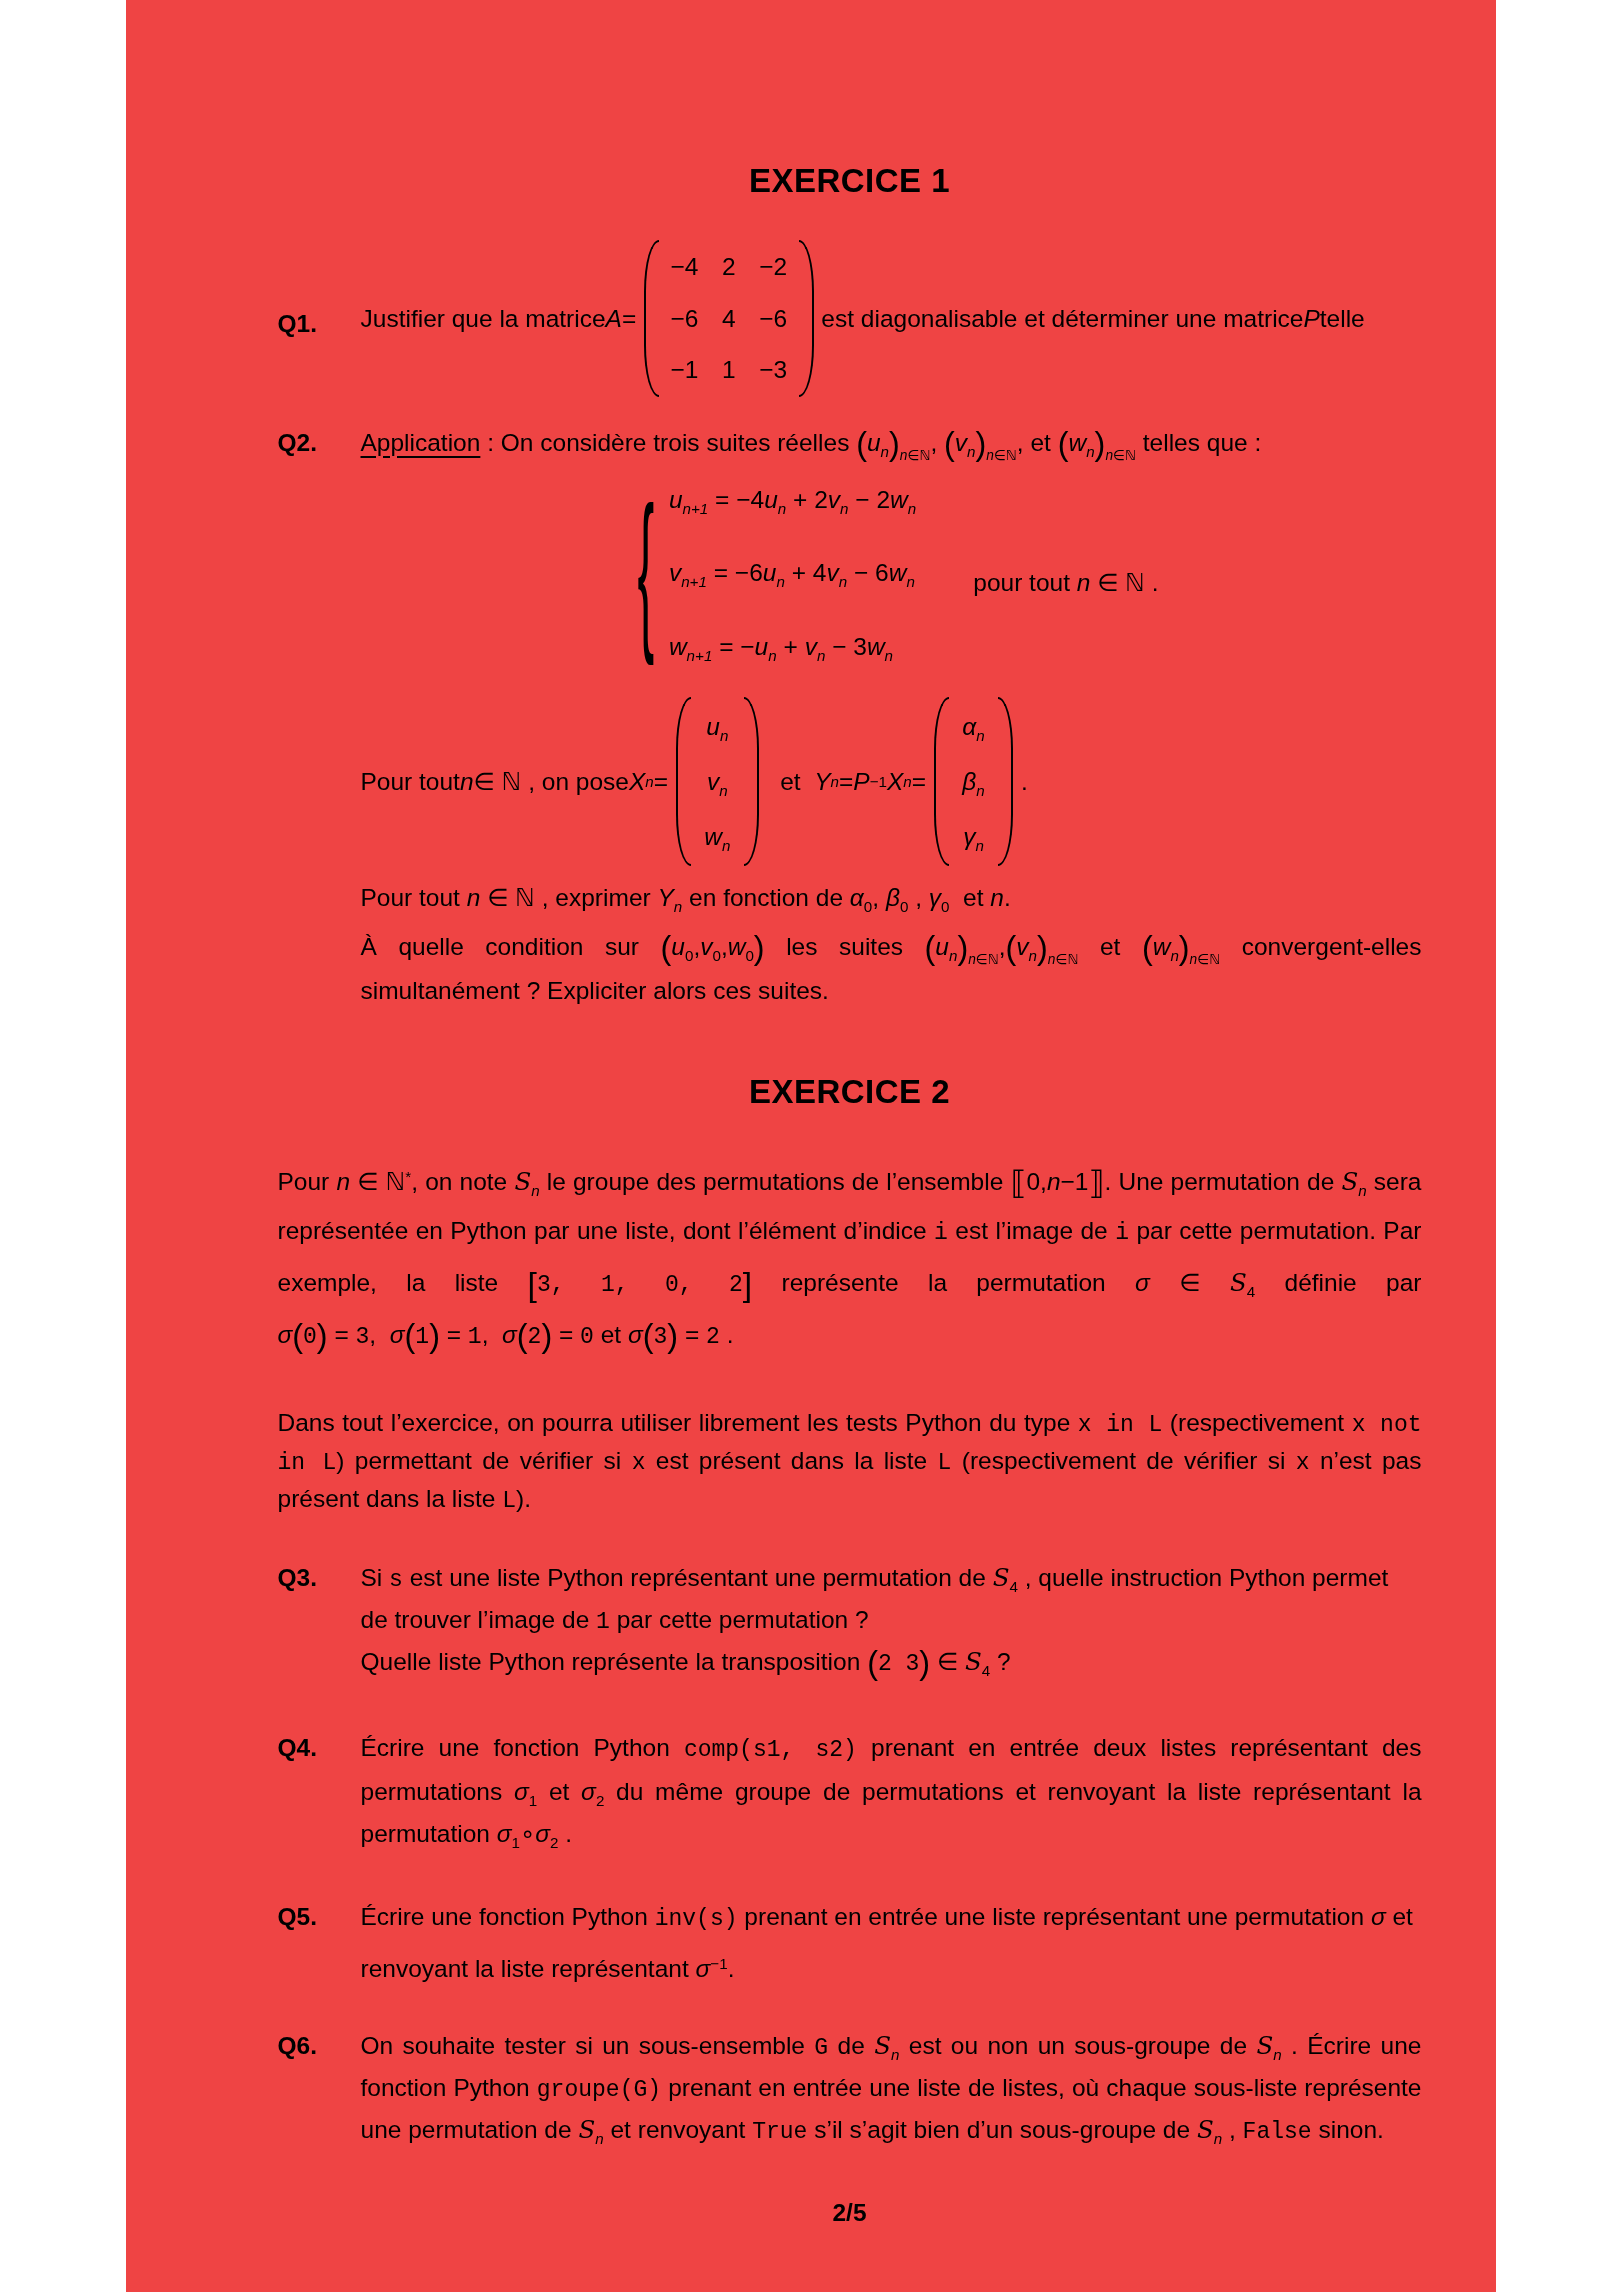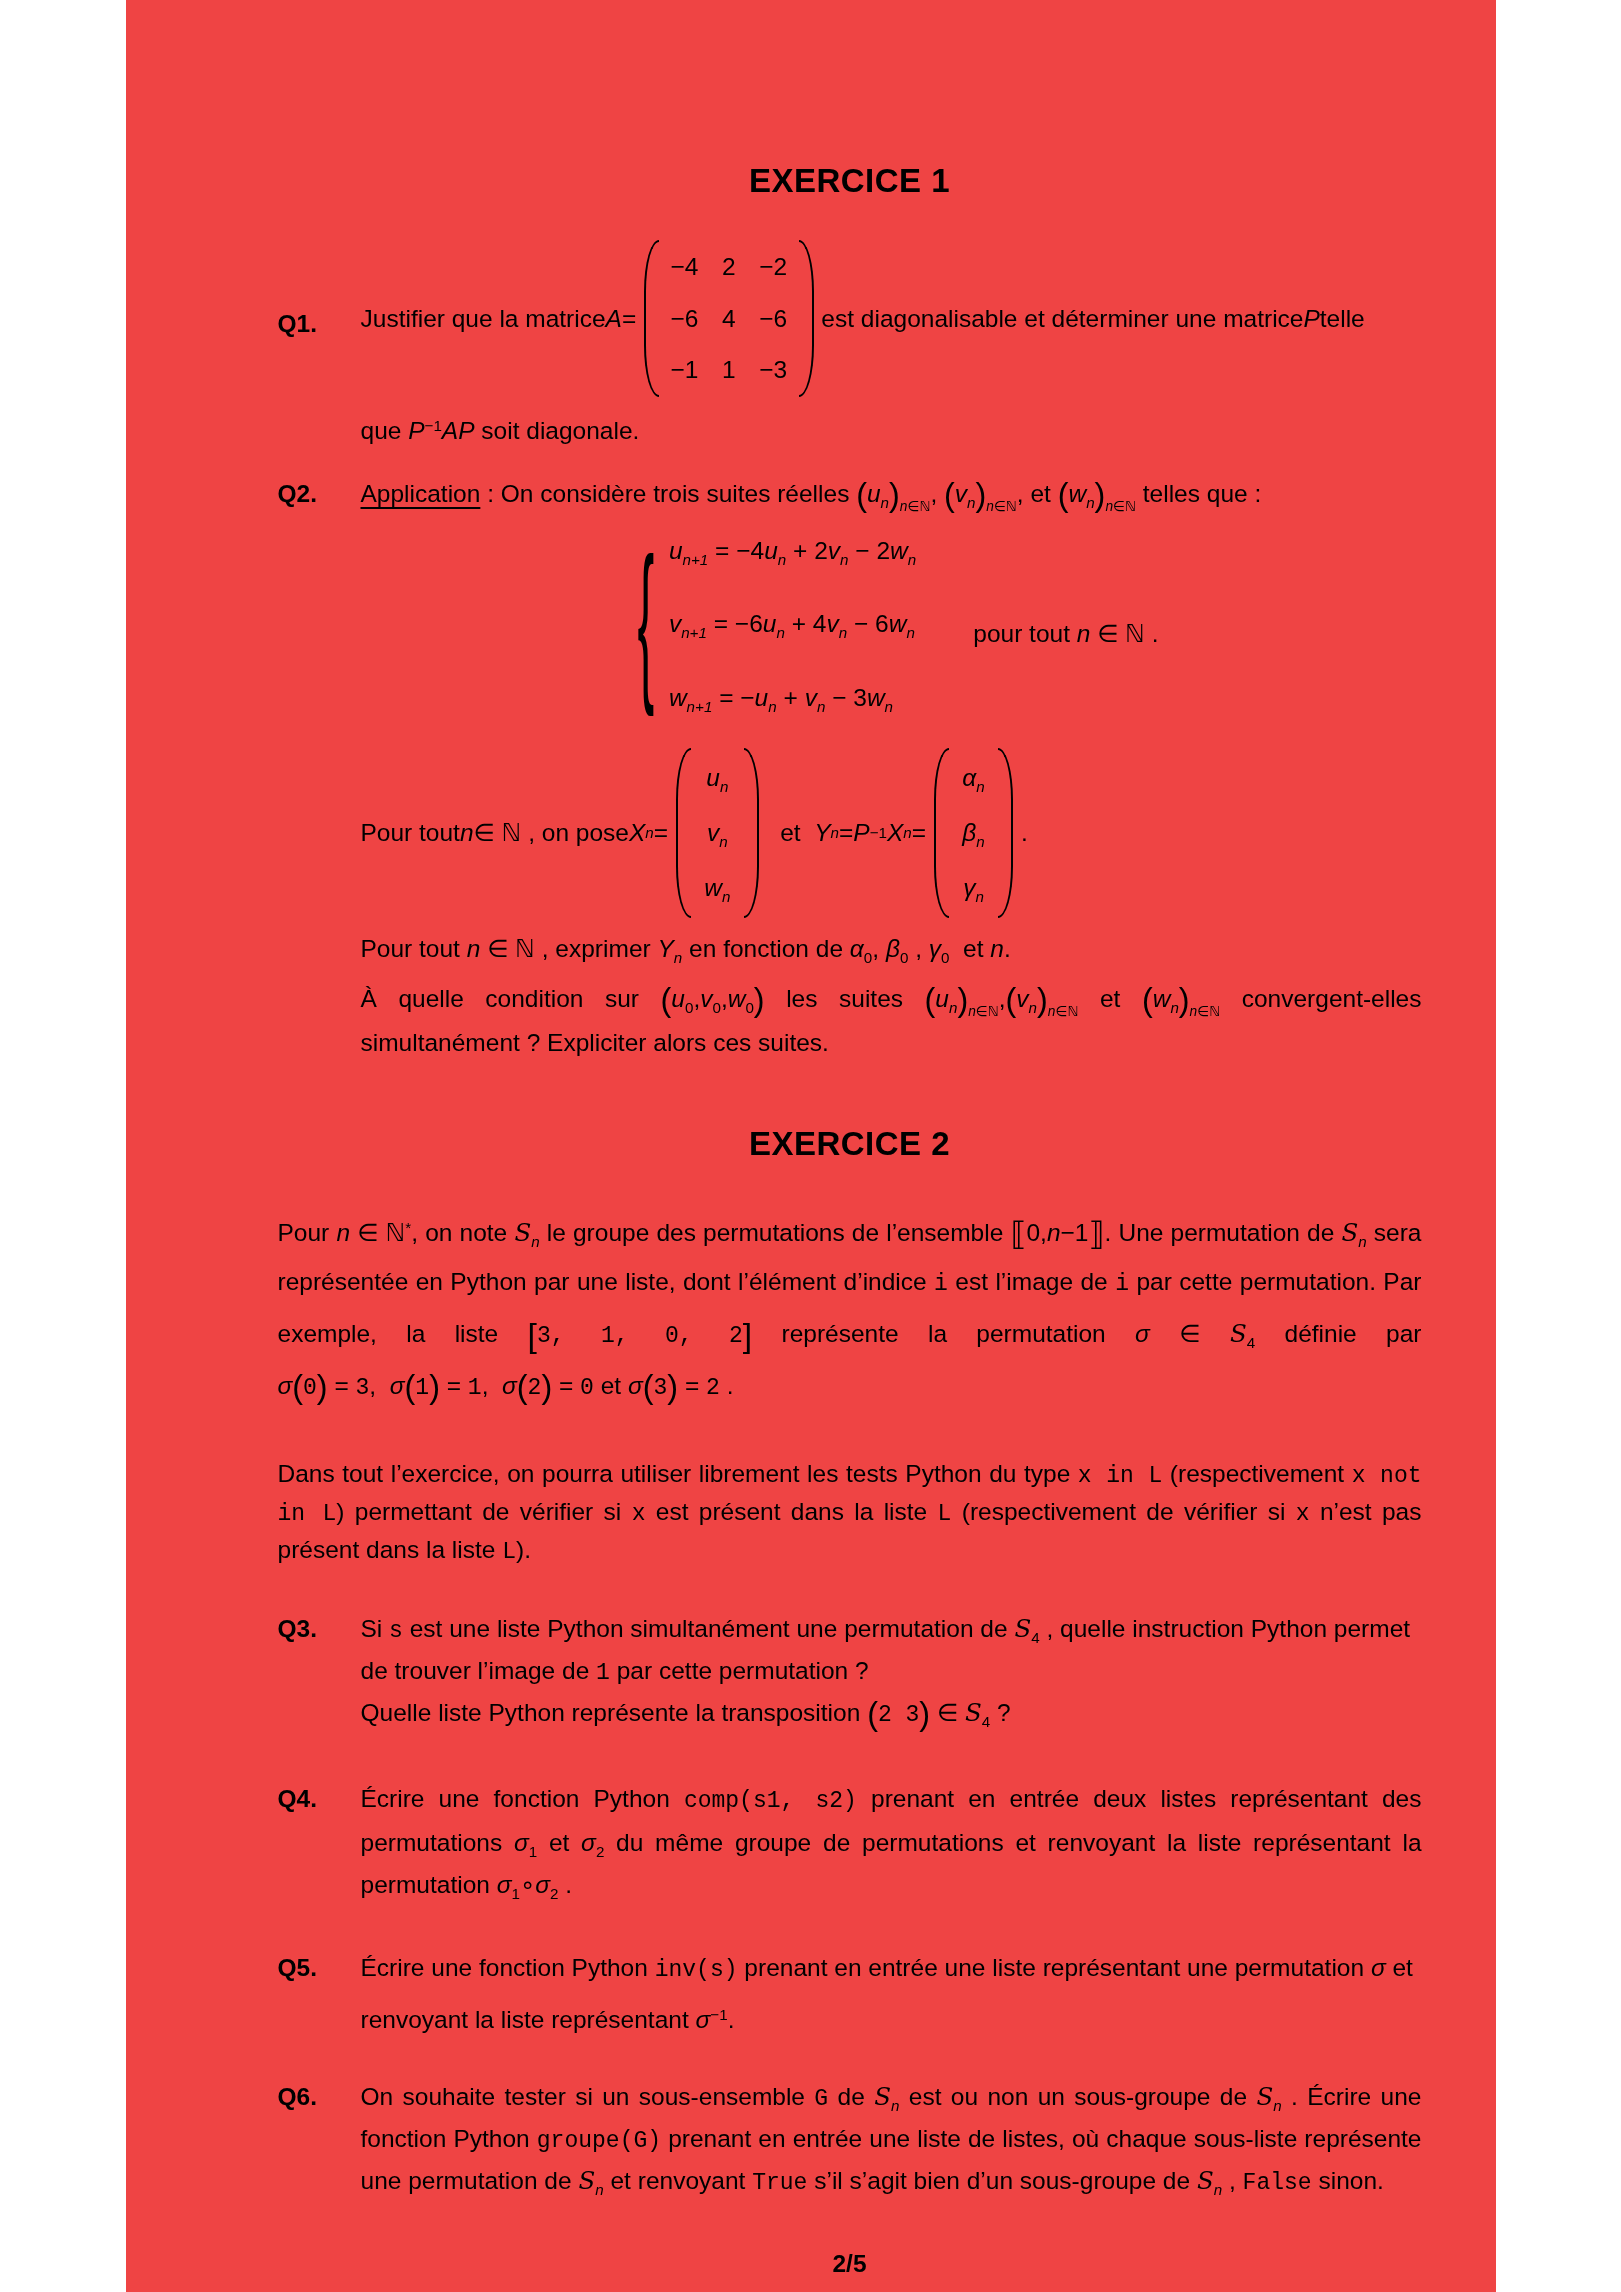--- a/index.html
+++ b/index.html
@@ -70,23 +70,20 @@
           <span>−1</span>
           <span>1</span>
           <span>−3</span>
         </span>
         <span class="pr"></span>
       </span>
       <span> est diagonalisable et déterminer une matrice </span>
       <span class="mi">P</span>
       <span> telle</span>
     </div>
-    <div style="margin-top:15.7px;">
-      <span>que </span><span class="mi">P</span><span class="sp">−1</span><span class="mi">AP</span><span> soit diagonale.</span>
-    </div>
   </div>
 
   <div class="qblock" style="margin-top:27.4px;">
     <span class="qlabel">Q2.</span>
     <div>
       <span style="text-decoration:underline; text-underline-offset:4.9px;">Application</span><span> : On considère trois suites réelles </span><span class="nw"><span class="bp">(</span><span class="mi">u</span><span class="sb mi">n</span><span class="bp">)</span><span class="osub mi">n∈ℕ</span></span><span>, </span><span class="nw"><span class="bp">(</span><span class="mi">v</span><span class="sb mi">n</span><span class="bp">)</span><span class="osub mi">n∈ℕ</span></span><span>, et </span><span class="nw"><span class="bp">(</span><span class="mi">w</span><span class="sb mi">n</span><span class="bp">)</span><span class="osub mi">n∈ℕ</span></span><span> telles que :</span>
     </div>
   </div>
 
   <div class="sys">
@@ -150,21 +147,21 @@
     <span>Pour </span><span class="mi">n</span><span> ∈ </span><span><span>ℕ</span><span class="sp">*</span></span><span>, on note </span><span class="nw"><span class="cal">S</span><span class="sb mi">n</span></span><span> le groupe des permutations de l’ensemble </span><span class="nw"><span class="bp">⟦</span><span>0,</span><span class="mi">n</span><span>−1</span><span class="bp">⟧</span></span><span>. Une permutation de </span><span class="nw"><span class="cal">S</span><span class="sb mi">n</span></span><span> sera représentée en Python par une liste, dont l’élément d’indice </span><span class="code">i</span><span> est l’image de </span><span class="code">i</span><span> par cette permutation. Par exemple, la liste </span><span class="nw"><span class="bb">[</span><span class="code">3, 1, 0, 2</span><span class="bb">]</span></span><span> représente la permutation </span><span class="nw"><span class="mi">σ</span><span> ∈ </span><span class="cal">S</span><span class="sb">4</span></span><span> définie par </span><span class="nw"><span class="mi">σ</span><span class="bp">(</span><span class="code">0</span><span class="bp">)</span><span> = </span><span class="code">3</span></span><span style="white-space:pre;">,  </span><span class="nw"><span class="mi">σ</span><span class="bp">(</span><span class="code">1</span><span class="bp">)</span><span> = </span><span class="code">1</span></span><span style="white-space:pre;">,  </span><span class="nw"><span class="mi">σ</span><span class="bp">(</span><span class="code">2</span><span class="bp">)</span><span> = </span><span class="code">0</span></span><span style="white-space:pre;"> et </span><span class="nw"><span class="mi">σ</span><span class="bp">(</span><span class="code">3</span><span class="bp">)</span><span> = </span><span class="code">2</span></span><span style="white-space:pre;"> .</span>
   </div>
 
   <div class="just" style="margin-top:43px; line-height:36px;">
     <span>Dans tout l’exercice, on pourra utiliser librement les tests Python du type </span><span class="code">x in L</span><span> (respectivement </span><span class="code">x not in L</span><span>) permettant de vérifier si </span><span class="code">x</span><span> est présent dans la liste </span><span class="code">L</span><span> (respectivement de vérifier si </span><span class="code">x</span><span> n’est pas présent dans la liste </span><span class="code">L</span><span>).</span>
   </div>
 
   <div class="qblock" style="margin-top:39px; line-height:39px;">
     <span class="qlabel">Q3.</span>
     <div>
-      <span>Si </span><span class="code">s</span><span> est une liste Python simultanément une permutation de </span><span class="nw"><span class="cal">S</span><span class="sb">4</span></span><span> , quelle instruction Python permet de trouver l’image de </span><span class="code">1</span><span> par cette permutation ?</span>
+      <span>Si </span><span class="code">s</span><span> est une liste Python représentant une permutation de </span><span class="nw"><span class="cal">S</span><span class="sb">4</span></span><span> , quelle instruction Python permet de trouver l’image de </span><span class="code">1</span><span> par cette permutation ?</span>
     </div>
     <div>
       <span>Quelle liste Python représente la transposition </span><span class="nw"><span class="bp">(</span><span class="code">2 3</span><span class="bp">)</span><span> ∈ </span><span class="cal">S</span><span class="sb">4</span></span><span> ?</span>
     </div>
   </div>
 
   <div class="qblock just" style="margin-top:43px; line-height:42px;">
     <span class="qlabel">Q4.</span>
     <div class="just">
       <span>Écrire une fonction Python </span><span class="code">comp(s1, s2)</span><span> prenant en entrée deux listes représentant des permutations </span><span class="nw"><span class="mi">σ</span><span class="sb">1</span></span><span> et </span><span class="nw"><span class="mi">σ</span><span class="sb">2</span></span><span> du même groupe de permutations et renvoyant la liste représentant la permutation </span><span class="nw"><span class="mi">σ</span><span class="sb">1</span><span>∘</span><span class="mi">σ</span><span class="sb">2</span></span><span> .</span>

